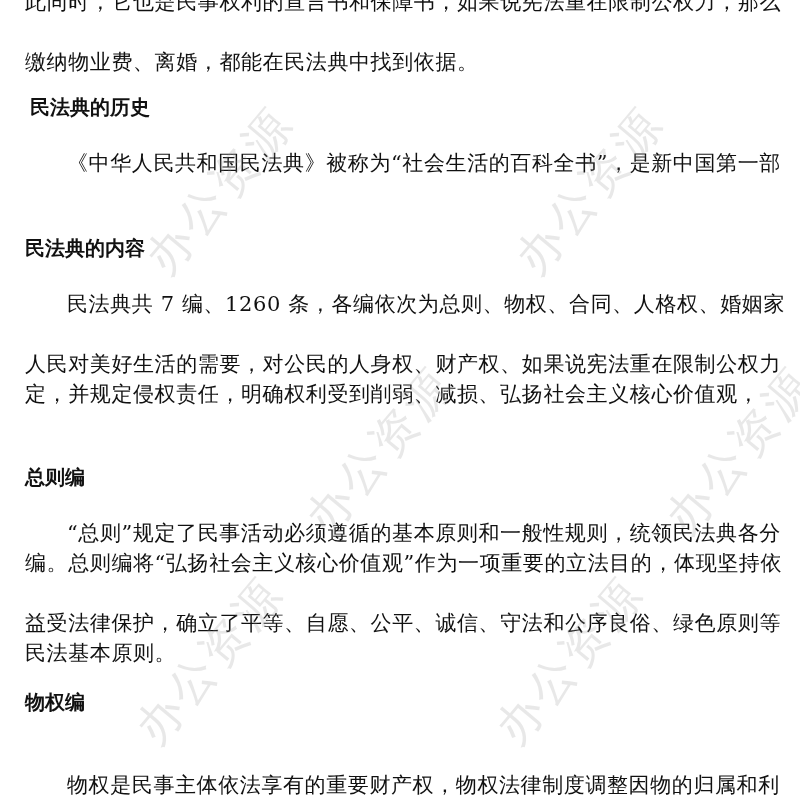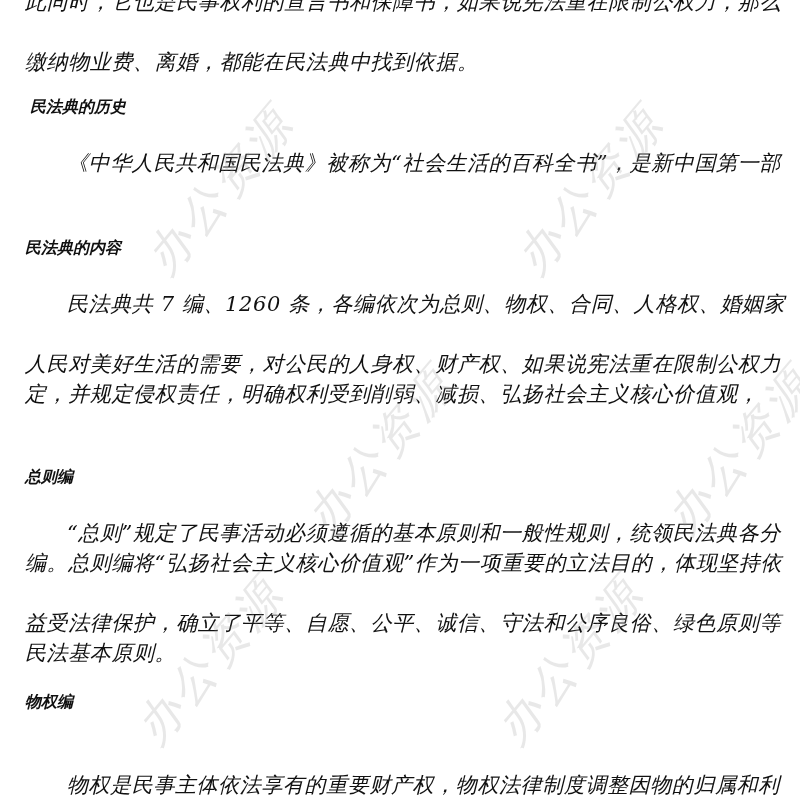--- a/index.html
+++ b/index.html
@@ -1,21 +1,21 @@
 <!DOCTYPE html>
 <html><head>
 <meta charset="utf-8">
 <style>
   html, body { margin: 0; padding: 0; background: #ffffff; }
   body { width: 800px; height: 800px; overflow: hidden; position: relative;
          font-family: "DejaVu Serif", "Liberation Serif", serif; color: #111; }
-  .page { position: absolute; left: 0; top: 0; width: 724px; height: 800px; font-style: italic; }
+  .page { position: absolute; left: 0; top: 0; width: 724px; height: 800px; }
   .line { position: absolute; left: 25px; width: 760px; font-size: 21px; line-height: 30px; white-space: nowrap; letter-spacing: 0.6px; }
   .indent { left: 67px; }
-  .heading { position: absolute; left: 25px; font-family: "DejaVu Sans", "Liberation Sans", sans-serif; font-weight: bold; font-size: 16px; line-height: 28px; }
+  .heading { position: absolute; left: 25px; font-family: "DejaVu Sans", "Liberation Sans", sans-serif; font-weight: bold; font-size: 20px; line-height: 28px; }
   .wm { position: absolute; color: rgba(150,150,150,0.22); font-family: "DejaVu Sans", sans-serif; font-size: 46px; transform: rotate(-50deg); white-space: nowrap; pointer-events: none; letter-spacing: 4px; }
 </style>
 </head>
 <body>
 
 <div class="page">
 
   <div class="line" style="top:-13px">此同时，它也是民事权利的宣言书和保障书，如果说宪法重在限制公权力，那么</div>
   <div class="line" style="top:47px">缴纳物业费、离婚，都能在民法典中找到依据。</div>
 

